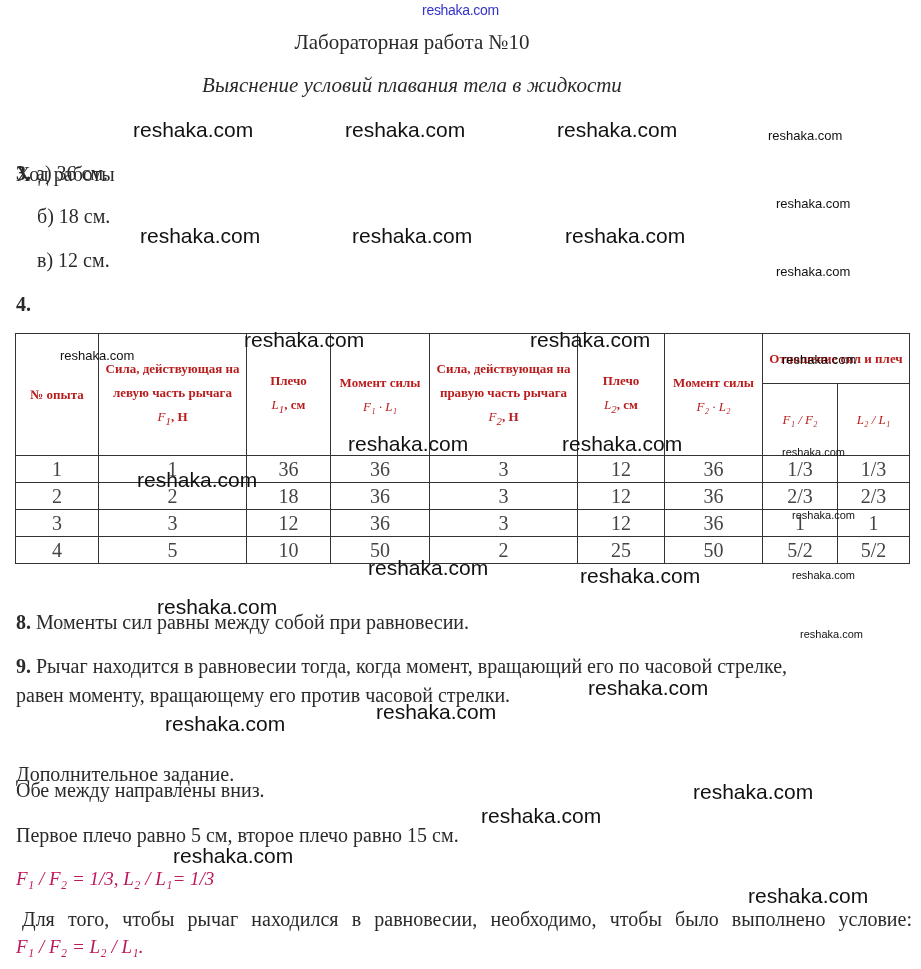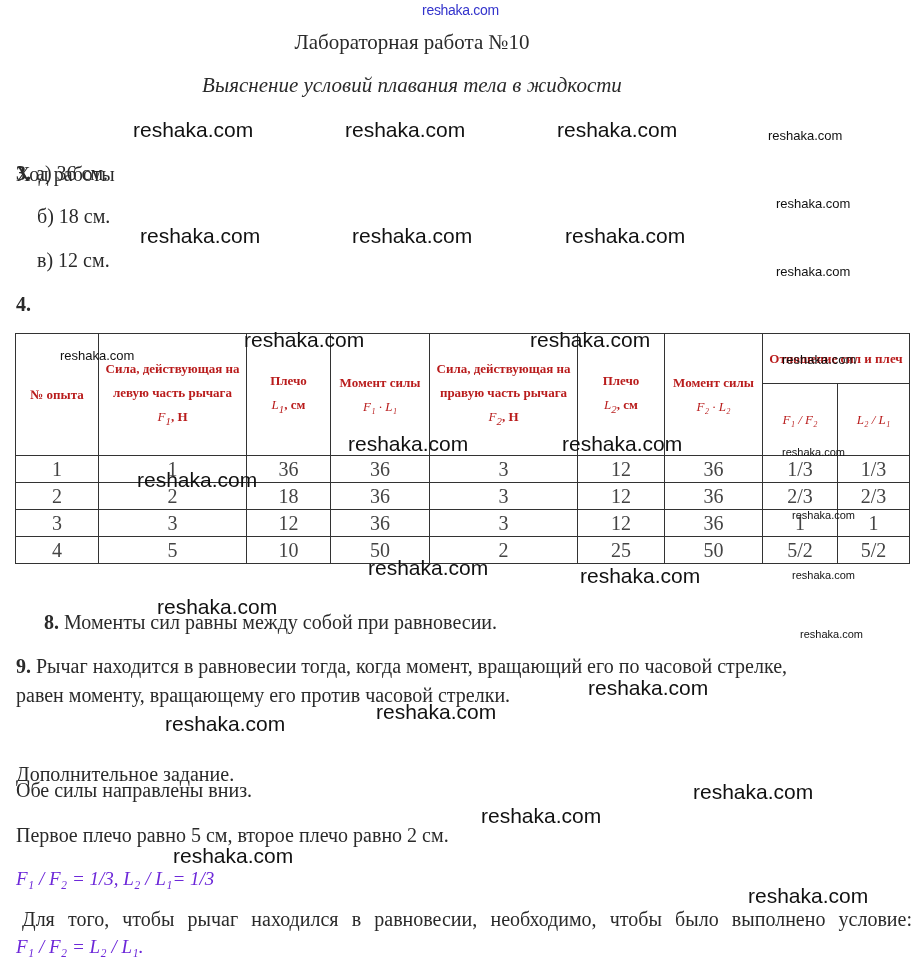--- a/index.html
+++ b/index.html
@@ -13,21 +13,21 @@
   .bold { font-weight:bold; }
   .indent { left:37px; }
   .wm { font-family:"Liberation Sans", sans-serif; color:#111; font-size:21px; }
   .wm-s { font-family:"Liberation Sans", sans-serif; color:#111; font-size:13px; }
   .wm-xs { font-family:"Liberation Sans", sans-serif; color:#111; font-size:11px; }
   table.lab { position:absolute; left:15px; top:333px; width:894px; border-collapse:collapse; table-layout:fixed; }
   table.lab th, table.lab td { border:1.3px solid #333; text-align:center; vertical-align:middle; padding:0; }
   table.lab th { font-weight:bold; font-size:13px; line-height:24px; color:#b91c1c; }
   table.lab th i { font-weight:normal; font-style:italic; }
   table.lab td { font-size:20px; height:26px; color:#444; }
-  .eq { font-style:italic; color:#6d28d9; font-size:19px; }
+  .eq { font-style:italic; color:#be185d; font-size:19px; }
   .just { width:890px; text-align:justify; text-align-last:justify; white-space:normal;margin-left:6px; }
 </style>
 </head>
 <body>
 
 <div class="abs top-link">reshaka.com</div>
 <div class="abs title" style="top:30px;">Лабораторная работа №10</div>
 <div class="abs title" style="top:73px;font-style:italic;">Выяснение условий плавания тела в жидкости</div>
 
 <div class="abs para" style="top:119px;margin-top:44px;">Ход работы</div>
@@ -128,32 +128,32 @@
         <td>50</td>
         <td>2</td>
         <td>25</td>
         <td>50</td>
         <td>5/2</td>
         <td>5/2</td>
       </tr>
     </tbody>
 </table>
 
-<div class="abs para" style="top:611px;margin-left:28px;">
+<div class="abs para" style="top:611px;">
   <span class="bold">8.</span><span> Моменты сил равны между собой при равновесии.</span>
 </div>
 
 <div class="abs para" style="top:655px;">
   <span class="bold">9.</span><span> Рычаг находится в равновесии тогда, когда момент, вращающий его по часовой стрелке,</span>
 </div>
 <div class="abs para" style="top:684px;">равен моменту, вращающему его против часовой стрелки.</div>
 
 <div class="abs para" style="top:763px;">Дополнительное задание.</div>
-<div class="abs para" style="top:779px;">Обе силы направлены вниз.</div>
-<div class="abs para" style="top:824px;">Первое плечо равно 5 см, второе плечо равно 2 см.</div>
+<div class="abs para" style="top:779px;">Обе между направлены вниз.</div>
+<div class="abs para" style="top:824px;">Первое плечо равно 5 см, второе плечо равно 15 см.</div>
 <div class="abs para eq" style="top:868px;">F₁ / F₂ = 1/3, L₂ / L₁= 1/3</div>
 <div class="abs para just" style="top:908px;">Для того, чтобы рычаг находился в равновесии, необходимо, чтобы было выполнено условие:</div>
 <div class="abs para eq" style="top:936px;">F₁ / F₂ = L₂ / L₁.</div>
 
 <div class="abs wm" style="left:133px; top:118px;">reshaka.com</div>
 <div class="abs wm" style="left:345px; top:118px;">reshaka.com</div>
 <div class="abs wm" style="left:557px; top:118px;">reshaka.com</div>
 <div class="abs wm-s" style="left:768px; top:128px;">reshaka.com</div>
 <div class="abs wm-s" style="left:776px; top:196px;">reshaka.com</div>
 <div class="abs wm" style="left:140px; top:224px;">reshaka.com</div>

